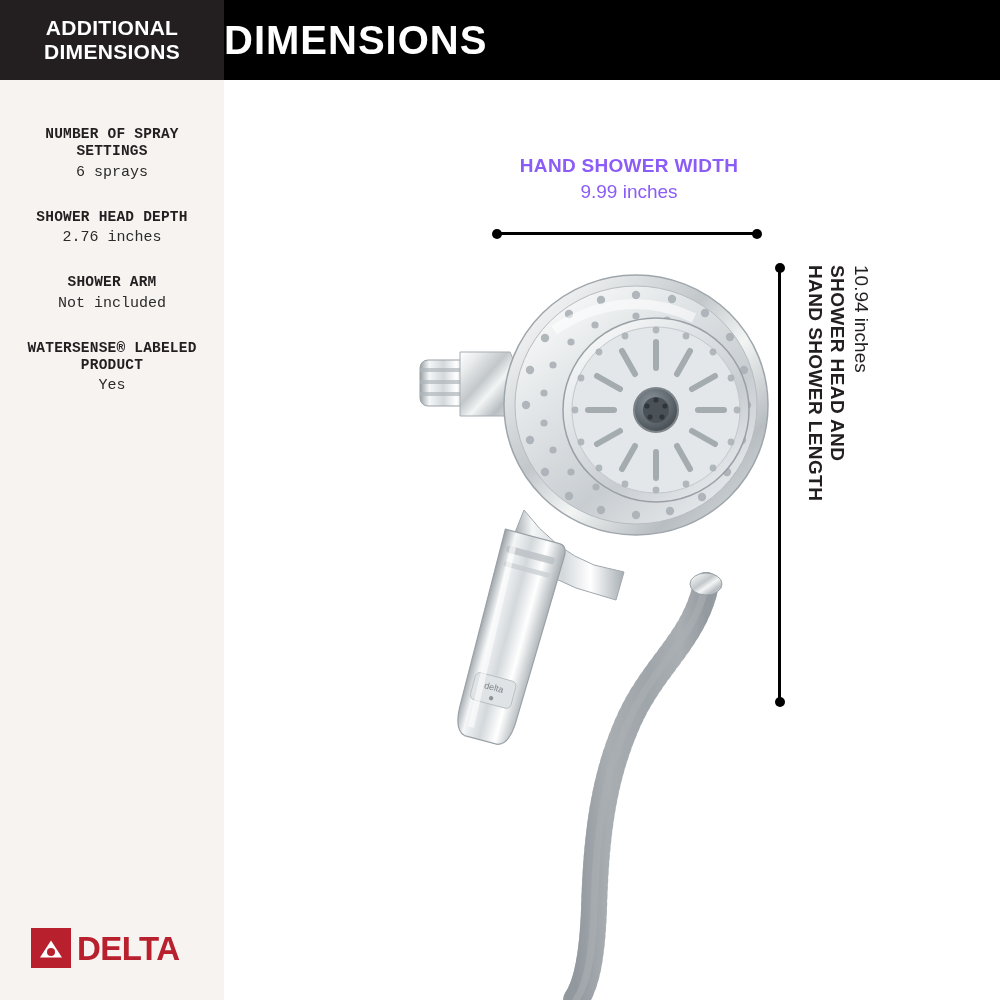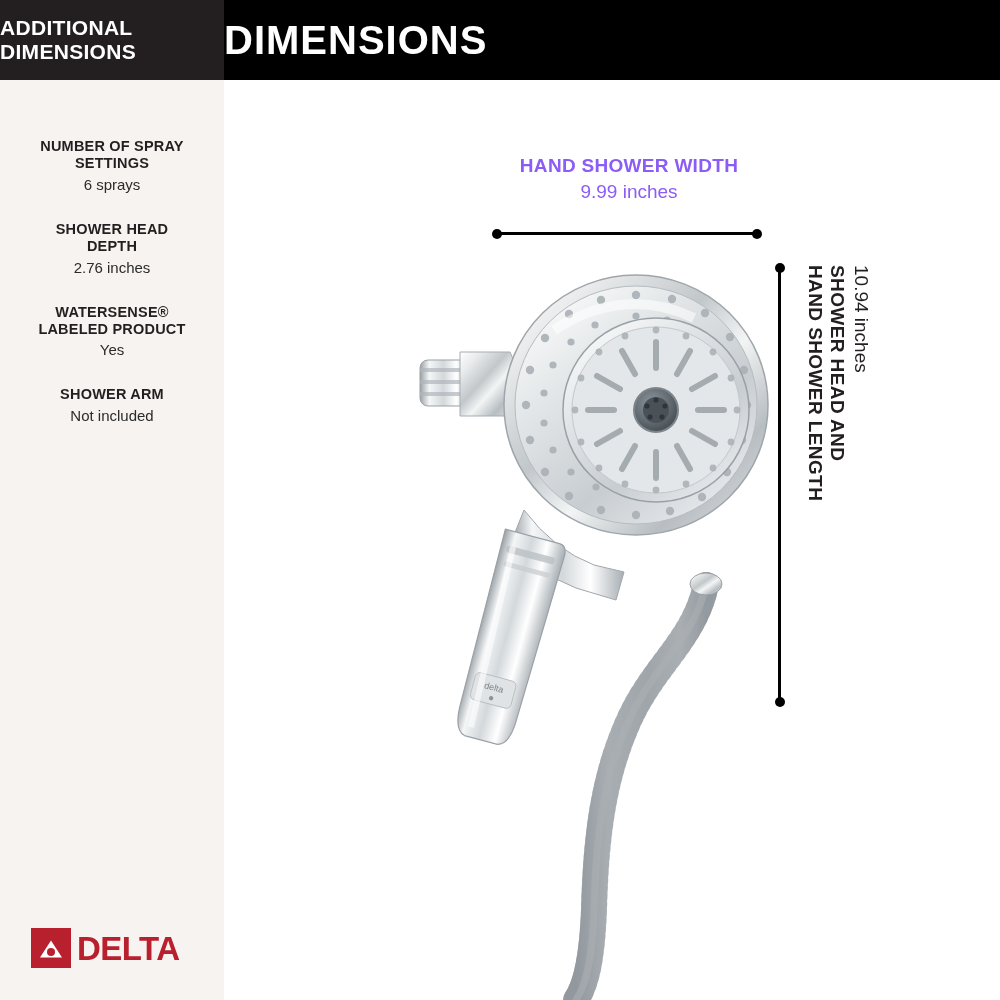--- a/index.html
+++ b/index.html
@@ -22,34 +22,35 @@
     left: 0; top: 0;
     width: 224px; height: 1000px;
     background: #f7f3f0;
   }
   #sidebar-header {
     width: 224px; height: 80px;
     background: #231f20;
     color: #ffffff;
     display: flex;
     flex-direction: column;
-    align-items: flex-start;
+    align-items: center;
     justify-content: center;
     text-align: center;
     line-height: 1.12;
     font-weight: bold;
     font-size: 21px;
     letter-spacing: 0.3px;
   }
   #sidebar-header .l1, #sidebar-header .l2 { display: block; }
 
   #spec-list {
-    margin: 16px; padding: 0;
+    margin: 4px; padding: 0;
     list-style: none;
     padding-top: 42px;
+    font-family: Liberation Mono, monospace;
   }
   .spec-item {
     text-align: center;
     padding: 0 14px;
     margin-bottom: 27px;
     color: #231f20;
   }
   .spec-label {
     font-size: 14.5px;
     font-weight: bold;
@@ -241,26 +242,26 @@
     <ul id="spec-list">
       <li class="spec-item">
         <div class="spec-label">NUMBER OF SPRAY SETTINGS</div>
         <div class="spec-value">6 sprays</div>
       </li>
       <li class="spec-item">
         <div class="spec-label">SHOWER HEAD DEPTH</div>
         <div class="spec-value">2.76 inches</div>
       </li>
       <li class="spec-item">
+        <div class="spec-label">SHOWER ARM</div>
+        <div class="spec-value">Not included</div>
+      </li>
+      <li class="spec-item">
         <div class="spec-label">WATERSENSE® LABELED PRODUCT</div>
         <div class="spec-value">Yes</div>
-      </li>
-      <li class="spec-item">
-        <div class="spec-label">SHOWER ARM</div>
-        <div class="spec-value">Not included</div>
       </li>
     </ul>
 
     <div id="logo">
       <div id="logo-mark">
         <div class="tri"></div>
         <div class="dot"></div>
       </div>
       <div id="logo-text">DELTA</div>
     </div>

